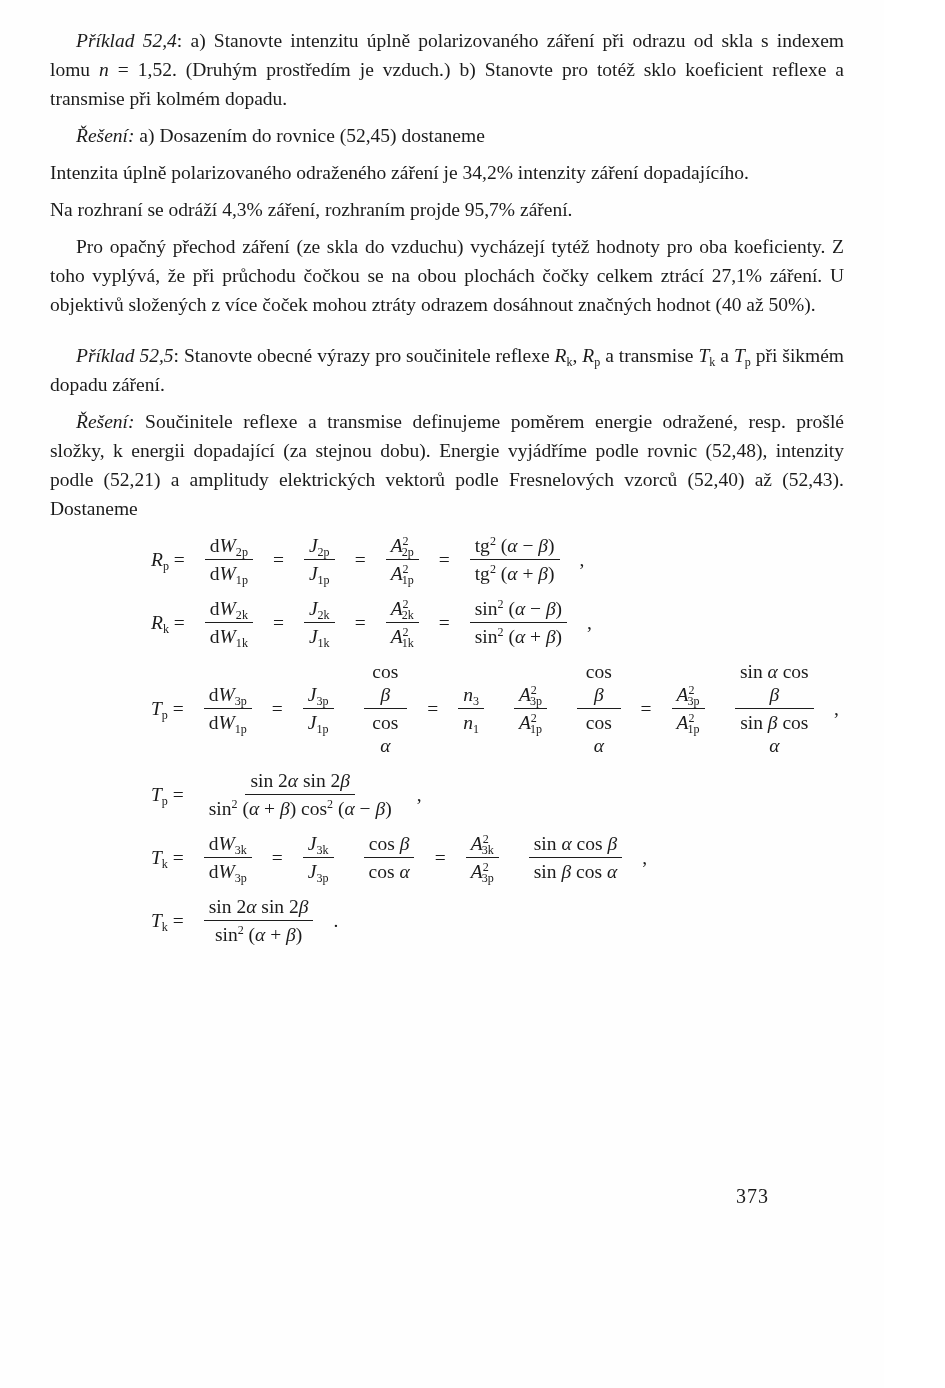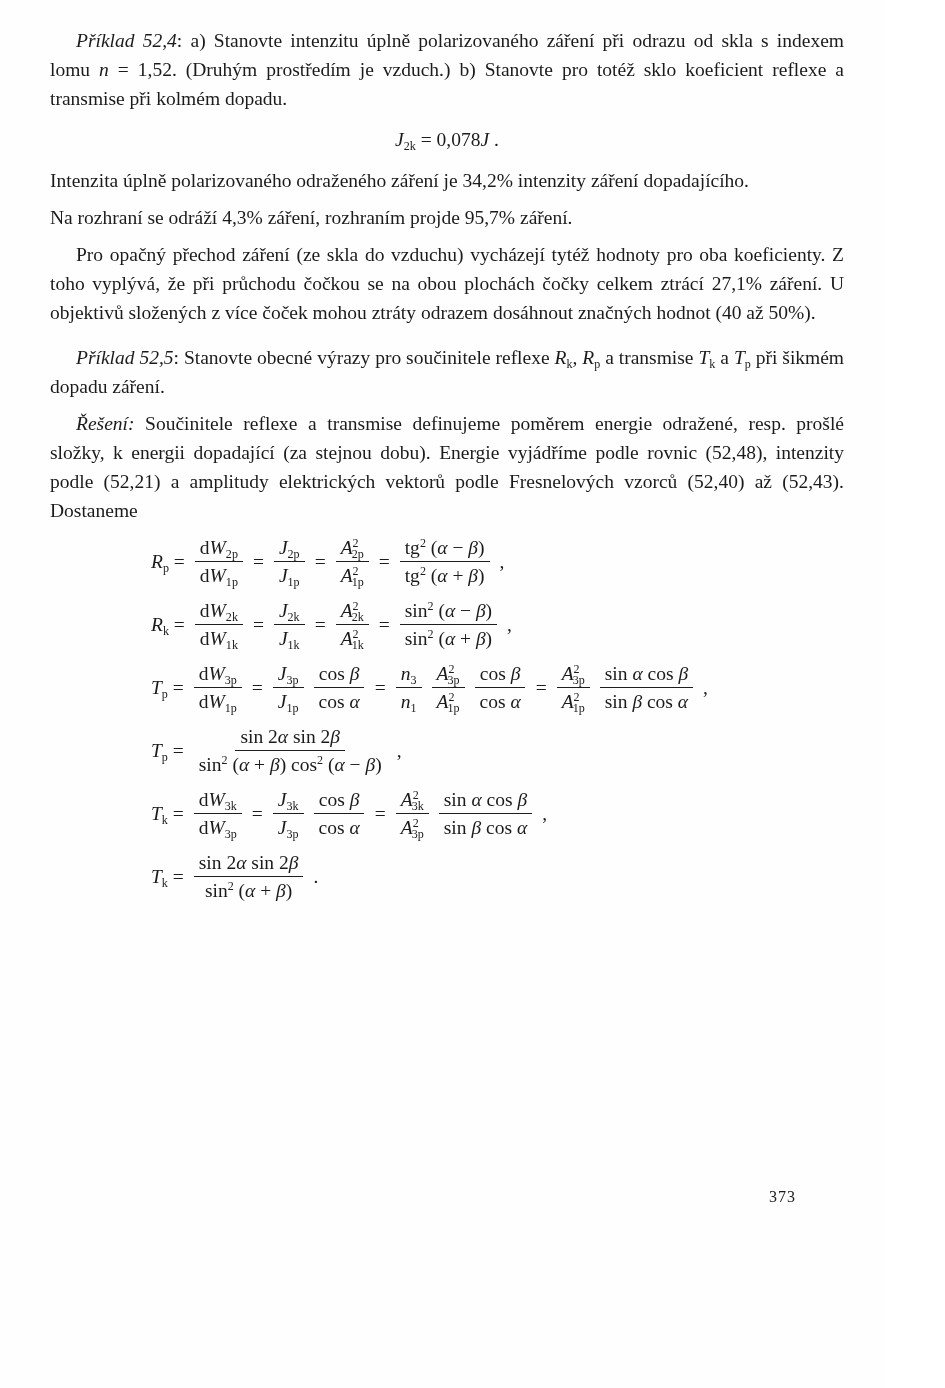--- a/index.html
+++ b/index.html
@@ -18,40 +18,40 @@
     font-size: 19.5px;
     line-height: 29px;
     padding: 26px 40px 0 50px;
     overflow: hidden;
   }
   .para {
     margin: 0 0 8px 0;
     text-align: justify;
   }
   .para.indent { text-indent: 26px; }
-  .para.gap { margin-top: 16px; }
+  .para.gap { margin-top: 22px; }
   .eq-center {
     text-align: center;
     margin: 12px 0 12px 0;
     white-space: pre-wrap;
   }
   .display-eq {
     display: flex;
     align-items: center;
     margin: 10px 0 10px 96px;
   }
   .eq-txt {
     white-space: pre;
     margin: 0 5px;
   }
   .frac {
     display: inline-flex;
     flex-direction: column;
     align-items: center;
-    margin: 0 5px;
+    margin: 0 15px;
     line-height: 23px;
     text-align: center;
   }
   .frac .num {
     display: block;
     padding: 1px 5px 2px 5px;
     border-bottom: 1.4px solid #1d1d1d;
   }
   .frac .den {
     display: block;
@@ -62,32 +62,32 @@
     line-height: 0;
   }
   sup { vertical-align: 0.6em; }
   sub { vertical-align: -0.3em; }
   
   sup + sub { margin-left: -0.58em; }
   i { font-style: italic; }
   .page-number {
     position: absolute;
     top: 1182px;
-    right: 88px;
-    font-size: 16px;
+    right: 115px;
+    font-size: 20px;
     letter-spacing: 1px;
   }
 </style>
 </head>
 <body>
 
 <div class="page">
   <main>
       <p class="para indent"><i>Příklad 52,4</i>: a) Stanovte intenzitu úplně polarizovaného záření při odrazu od skla s indexem lomu <i>n</i> = 1,52. (Druhým prostředím je vzduch.) b) Stanovte pro totéž sklo koeficient reflexe a transmise při kolmém dopadu.</p>
-      <div class="eq-center"><i>J</i><sub>2k</sub> = 0,078<i>J</i> .</div>
+      <p class="para indent"><i>Řešení:</i> a) Dosazením do rovnice (52,45) dostaneme</p>
       <p class="para">Intenzita úplně polarizovaného odraženého záření je 34,2% intenzity záření dopadajícího.</p>
       <p class="para">Na rozhraní se odráží 4,3% záření, rozhraním projde 95,7% záření.</p>
       <p class="para indent">Pro opačný přechod záření (ze skla do vzduchu) vycházejí tytéž hodnoty pro oba koeficienty. Z toho vyplývá, že při průchodu čočkou se na obou plochách čočky celkem ztrácí 27,1% záření. U objektivů složených z více čoček mohou ztráty odrazem dosáhnout značných hodnot (40 až 50%).</p>
       <p class="para indent gap"><i>Příklad 52,5</i>: Stanovte obecné výrazy pro součinitele reflexe <i>R</i><sub>k</sub>, <i>R</i><sub>p</sub> a transmise <i>T</i><sub>k</sub> a <i>T</i><sub>p</sub> při šikmém dopadu záření.</p>
       <p class="para indent"><i>Řešení:</i> Součinitele reflexe a transmise definujeme poměrem energie odražené, resp. prošlé složky, k energii dopadající (za stejnou dobu). Energie vyjádříme podle rovnic (52,48), intenzity podle (52,21) a amplitudy elektrických vektorů podle Fresnelových vzorců (52,40) až (52,43). Dostaneme</p>
       <div class="display-eq">
         <span class="eq-txt"><i>R</i><sub>p</sub> =</span>
         <span class="frac">
           <span class="num">d<i>W</i><sub>2p</sub></span>
           <span class="den">d<i>W</i><sub>1p</sub></span>

